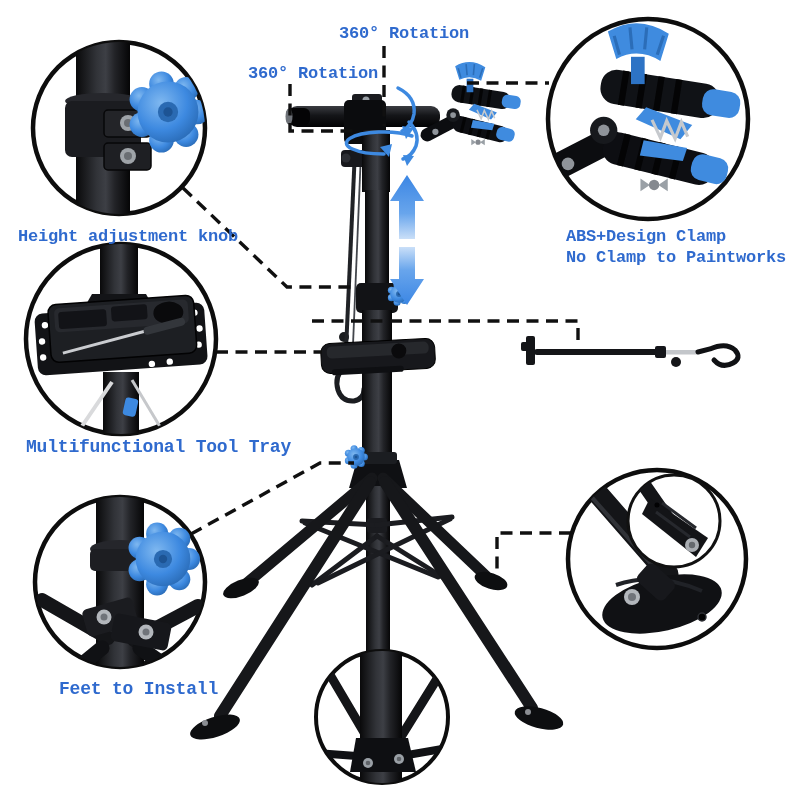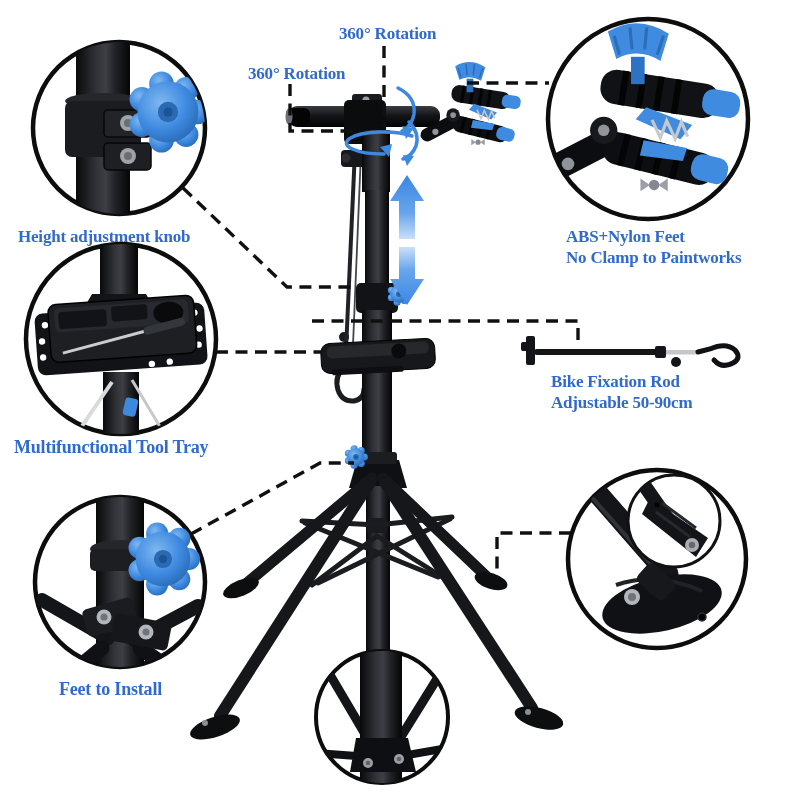--- a/index.html
+++ b/index.html
@@ -1,19 +1,19 @@
 <!DOCTYPE html>
 <html style="--label-blue: #2f6ace; --accent-blue: #3d89e0; --accent-blue-dark: #2a6ab2; --frame-black: #121316; --metal-gray: #a8acb1; --background: #ffffff;"><head>
 <meta charset="utf-8">
 <style>
   html,body{margin:0;padding:0;background:#fff;}
   .canvas{
     position:relative;width:800px;height:800px;overflow:hidden;
     background:var(--background,#ffffff);
-    font-family:Liberation Serif, serif;
+    font-family:Liberation Mono, monospace;
   }
   .art{position:absolute;left:0;top:0;}
   .label{
     position:absolute;font-weight:700;
     color:var(--label-blue,#2f6ace);
     font-size:17px;line-height:20px;white-space:nowrap;letter-spacing:-0.2px;
   }
   .label.lg{font-size:18px;}
   .label.two-line span{display:block;line-height:21px;}
 </style>
@@ -334,27 +334,23 @@
       </g>
     </g>
   </svg>
 
   <div class="label" style="left:339px;top:24px">360° Rotation</div>
 
   <div class="label" style="left:248px;top:64px">360° Rotation</div>
 
   <div class="label" style="left:18px;top:227px">Height adjustment knob</div>
 
-  <div class="label lg" style="left:14px;top:437px">Multifunctional Tool Tray</div>
+  <div class="label lg" style="left:26px;top:437px">Multifunctional Tool Tray</div>
 
   <div class="label two-line" style="left:566px;top:226px">
-    <span>ABS+Nylon Feet</span>
+    <span>ABS+Design Clamp</span>
     <span>No Clamp to Paintworks</span>
   </div>
 
-  <div class="label two-line" style="left:551px;top:371px">
-    <span>Bike Fixation Rod</span>
-    <span>Adjustable 50-90cm</span>
-  </div>
 
   <div class="label lg" style="left:59px;top:679px">Feet to Install</div>
 
 </div>
 
 </body></html>

